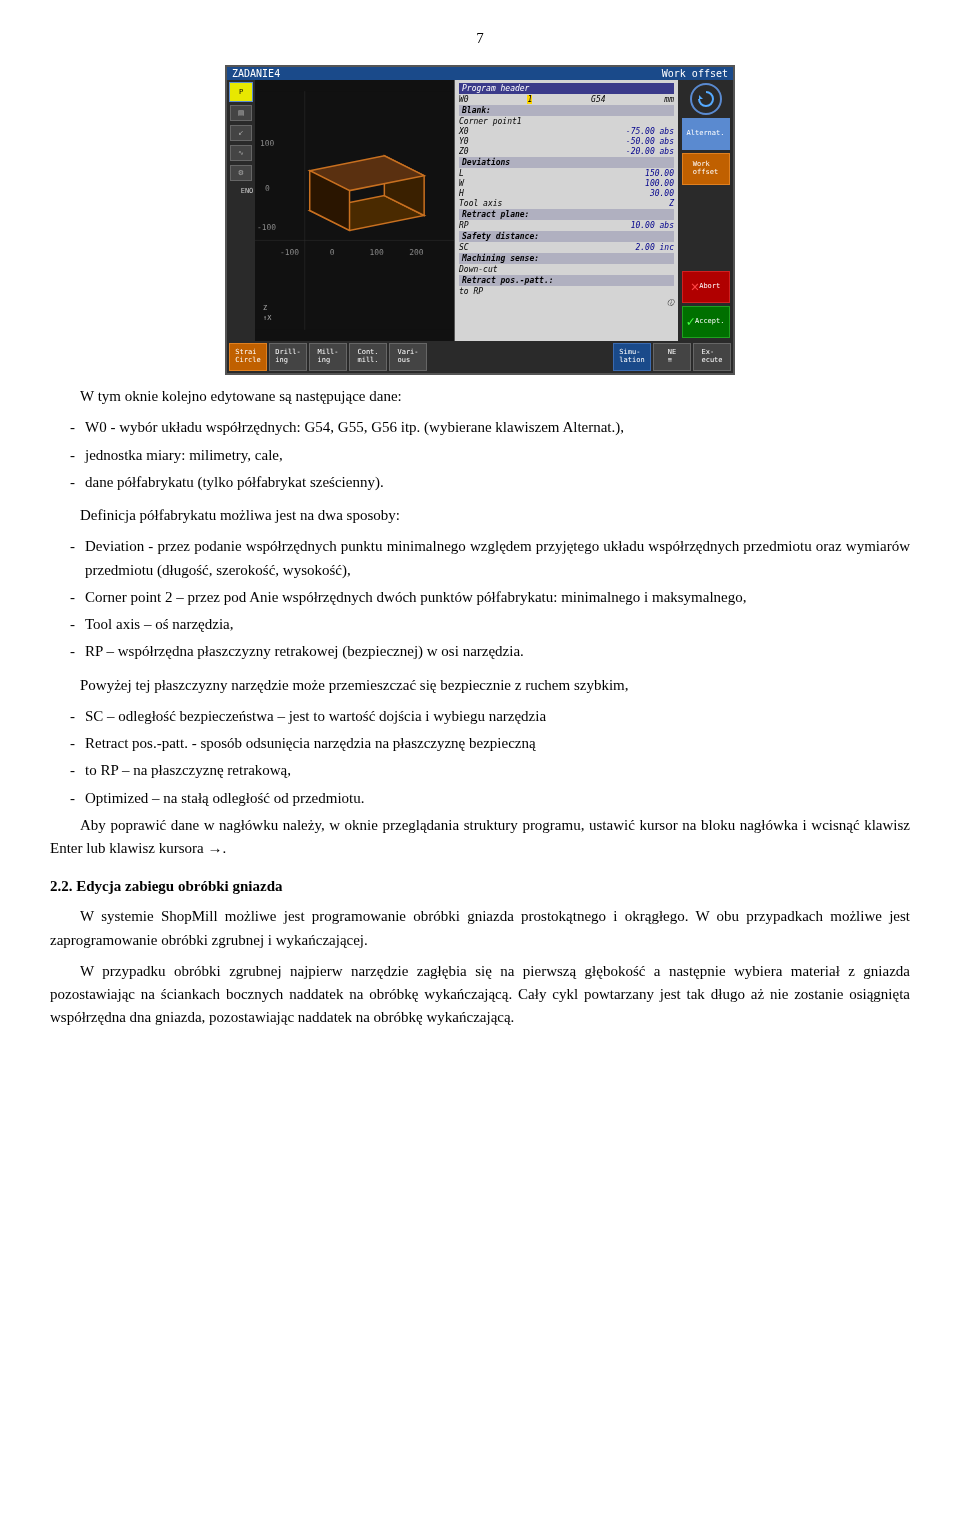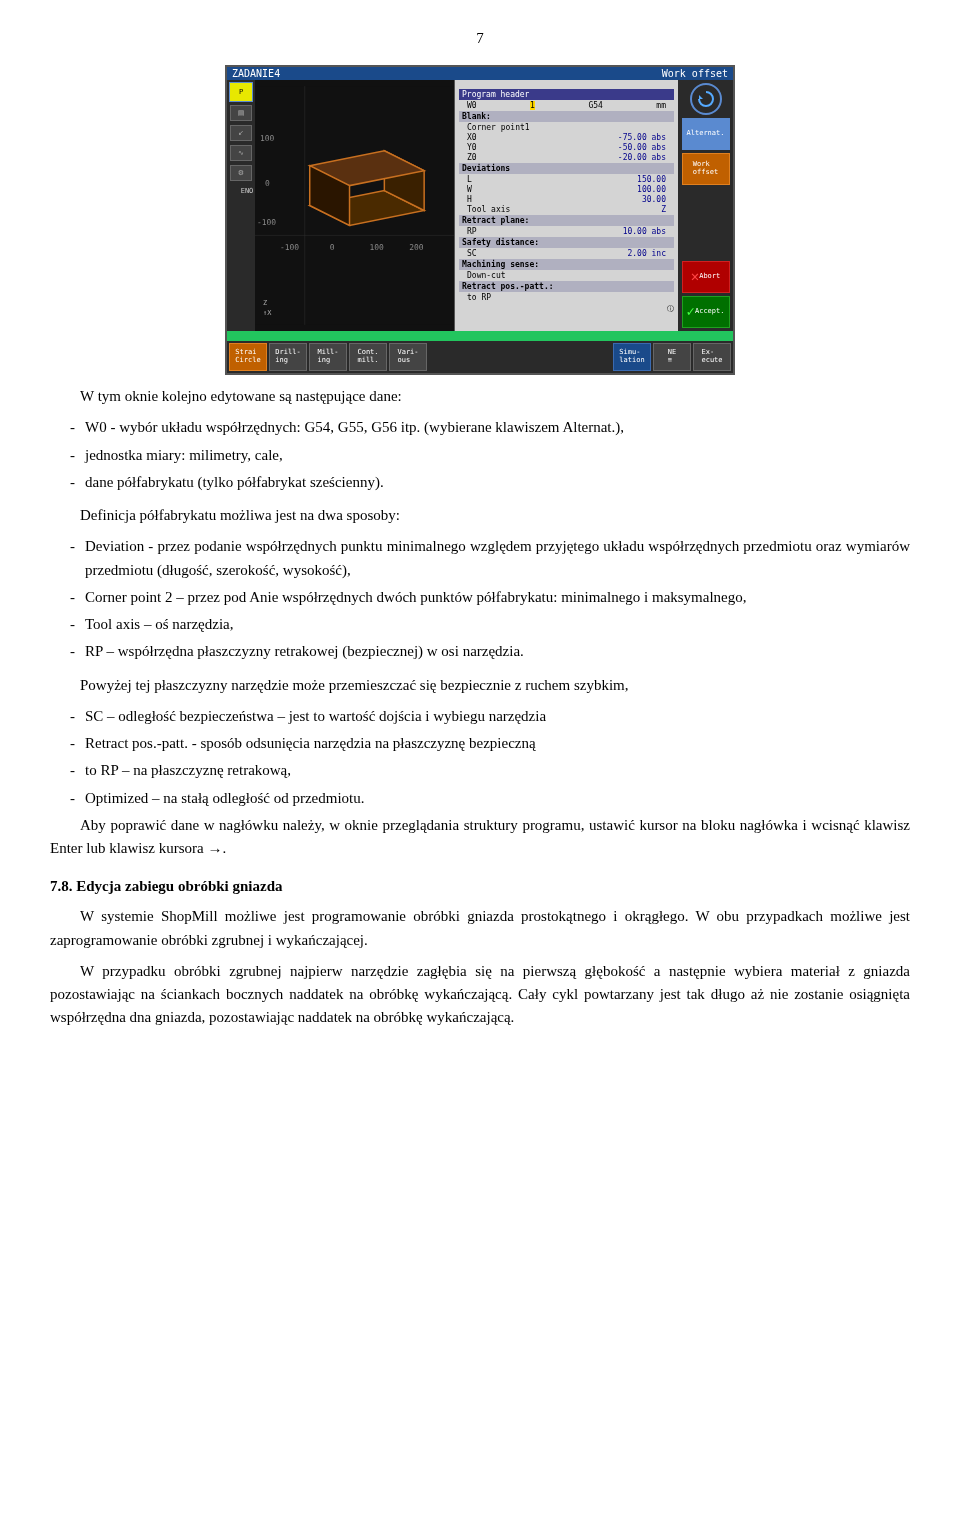--- a/index.html
+++ b/index.html
@@ -22,21 +22,21 @@
       margin-bottom: 18px;
     }
     .screenshot-container {
       display: flex;
       justify-content: center;
       margin-bottom: 10px;
     }
     .shopmill-ui {
       width: 510px;
       height: 310px;
-      background: #22c55e;
+      background: #fdba74;
       border: 2px solid #555;
       position: relative;
       display: flex;
       flex-direction: column;
     }
     .ui-title-bar {
       background: #1a4a8a;
       color: #fff;
       font-size: 10px;
       font-family: monospace;
@@ -97,28 +97,29 @@
       background: #111;
       border-right: 1px solid #555;
       position: relative;
       overflow: hidden;
     }
     .ui-params {
       flex: 1;
       background: #d4d4d4;
       font-family: monospace;
       font-size: 8px;
-      padding: 8px 4px;
+      padding: 2px 4px;
       color: #000;
       overflow: hidden;
+      font-style: italic;
     }
     .param-row {
       display: flex;
       justify-content: space-between;
-      margin: 1px 8px;
+      margin: 1px 0;
       text-align: right;
     }
     .param-header {
       background: #3a3a8a;
       color: #fff;
       padding: 1px 3px;
       font-size: 8px;
       margin: 1px 0;
     }
     .param-section {
@@ -171,21 +172,20 @@
     .right-btn.active {
       background: #5a8ad0;
     }
     .ui-bottom-bar {
       height: 32px;
       background: #2a2a2a;
       display: flex;
       align-items: center;
       padding: 0 2px;
       gap: 2px;
-      margin-top: 10px;
     }
     .bottom-btn {
       height: 28px;
       background: #444;
       border: 1px solid #666;
       color: #fff;
       font-size: 7px;
       font-family: monospace;
       padding: 0 4px;
       display: flex;
@@ -423,20 +423,20 @@
     <p class="indent">Powyżej tej płaszczyzny narzędzie może przemieszczać się bezpiecznie z ruchem szybkim,</p>
     <ul class="bullet-list">
       <li>SC – odległość bezpieczeństwa – jest to wartość dojścia i wybiegu narzędzia</li>
       <li>Retract pos.-patt. -     sposób odsunięcia narzędzia na płaszczyznę bezpieczną</li>
       <li>to RP – na płaszczyznę retrakową,</li>
       <li>Optimized – na stałą odległość od przedmiotu.</li>
     </ul>
     <p class="indent">Aby poprawić dane w nagłówku należy, w oknie przeglądania struktury programu, ustawić kursor na bloku nagłówka i wcisnąć klawisz Enter lub klawisz kursora →.</p>
   </div>
 
-  <div class="section-heading">7.8. Edycja zabiegu obróbki gniazda</div>
+  <div class="section-heading">2.2. Edycja zabiegu obróbki gniazda</div>
 
   <div class="body-text">
     <p class="indent">W systemie ShopMill możliwe jest programowanie obróbki gniazda prostokątnego i okrągłego. W obu przypadkach możliwe jest zaprogramowanie obróbki zgrubnej i wykańczającej.</p>
     <p class="indent">W przypadku obróbki zgrubnej najpierw narzędzie zagłębia się na pierwszą głębokość a następnie wybiera materiał z gniazda pozostawiając na ściankach bocznych naddatek na obróbkę wykańczającą. Cały cykl powtarzany jest tak długo aż nie zostanie osiągnięta współrzędna dna gniazda, pozostawiając naddatek na obróbkę wykańczającą.</p>
   </div>
 
 </div>
 
 </body></html>

